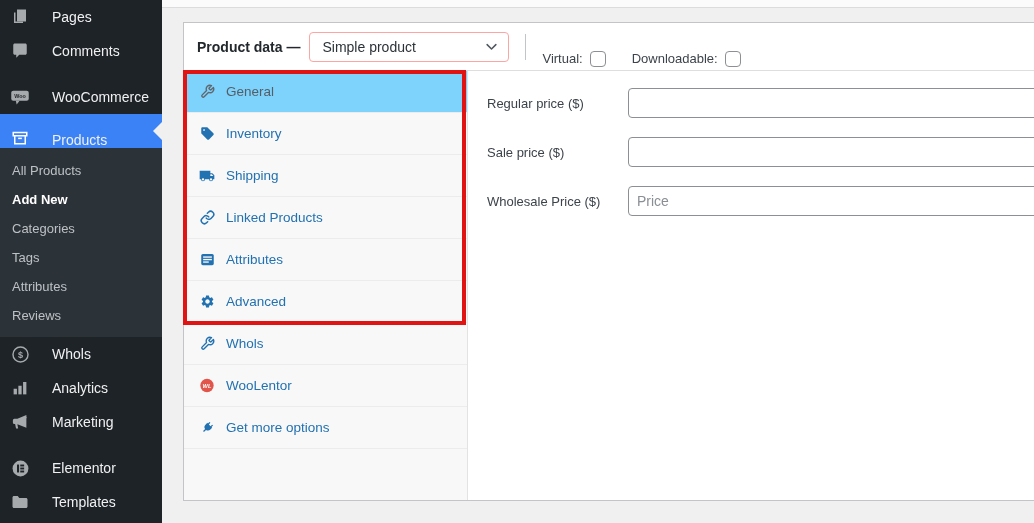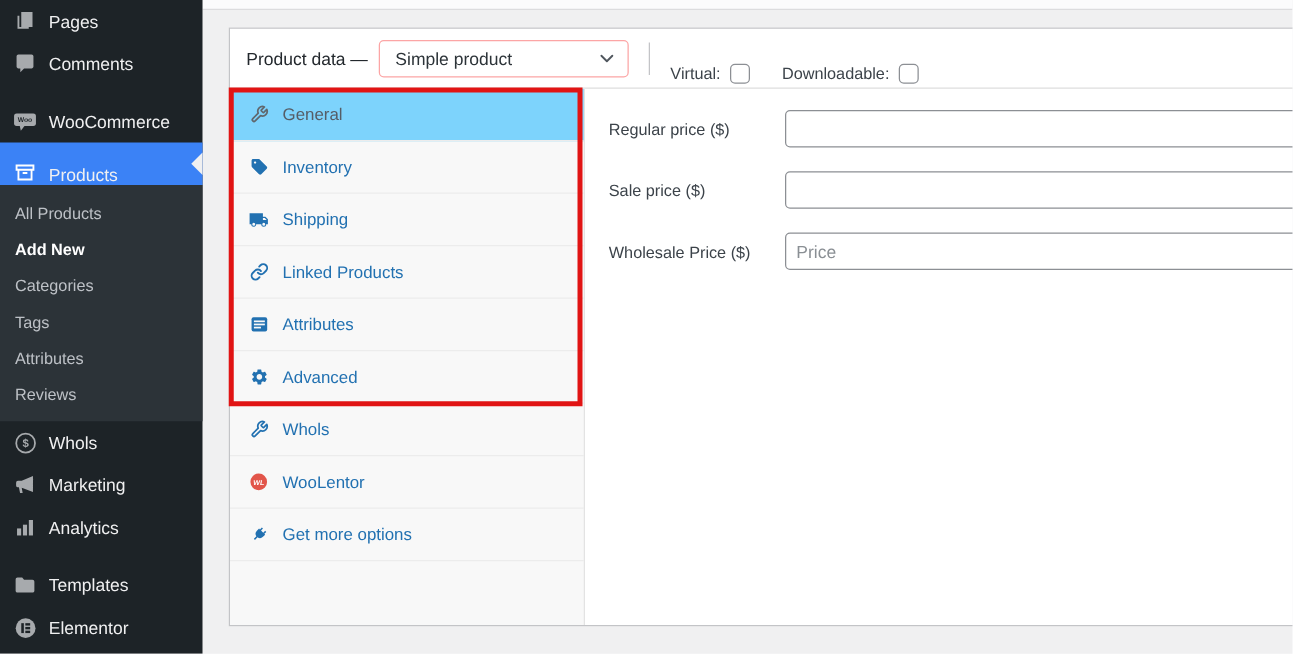--- a/index.html
+++ b/index.html
@@ -3,38 +3,38 @@
 <meta charset="utf-8">
 <style>
   html,body{margin:0;padding:0;}
   body{
     width:1034px;height:523px;position:relative;overflow:hidden;
     background:#f0f0f1;font-family:"Liberation Sans",sans-serif;
     -webkit-font-smoothing:antialiased;
   }
   
   #sidebar{position:absolute;left:0;top:0;width:162px;height:523px;background:#1d2327;z-index:5;}
-  .menu-item{height:34px;display:flex;align-items:center;gap:9px;padding-left:10px;
+  .menu-item{height:34px;display:flex;align-items:center;gap:22px;padding-left:10px;
     font-size:14px;color:#f0f0f1;cursor:pointer;position:relative;}
   .menu-item .mi{width:20px;height:20px;color:#a7aaad;display:flex;align-items:center;justify-content:center;flex:none;}
   .menu-item.active{background:#3b82f6;align-items:flex-end;}
   .menu-item.active .mi{color:#fff;}
   .menu-sep{height:12px;}
   .wp-arrow{position:absolute;right:0;top:50%;margin-top:-9px;width:0;height:0;
     border-top:9px solid transparent;border-bottom:9px solid transparent;border-right:9px solid #f0f0f1;}
   .submenu{background:#2c3338;padding:8px 16px 7px 0;}
   .submenu-item{height:29px;line-height:29px;padding-left:12px;font-size:13px;color:#bdc1c6;cursor:pointer;}
   .submenu-item.current{color:#ffffff;font-weight:bold;}
   
   #top-strip{position:absolute;left:162px;top:0;width:872px;height:7px;background:#fbfbfc;border-bottom:1px solid #dcdcde;}
   #panel{position:absolute;left:183px;top:22px;width:880px;height:479px;background:#fff;
     border:1px solid #c3c4c7;box-sizing:border-box;}
   .panel-header{height:48px;display:flex;align-items:center;padding-left:13px;
     border-bottom:1px solid #dedede;box-sizing:border-box;}
-  .panel-title{font-size:14px;font-weight:normal;color:#23282d;margin-right:9px;white-space:nowrap;}
+  .panel-title{font-size:14px;font-weight:bold;color:#23282d;margin-right:9px;white-space:nowrap;}
   .type-select{width:200px;height:30px;border:1px solid #fca5a5;border-radius:4px;background:#fff;
     display:flex;align-items:center;justify-content:space-between;padding:0 9px 0 12px;
     font-size:14px;color:#2c3338;box-sizing:border-box;cursor:pointer;}
   .v-divider{width:1px;height:26px;background:#c3c4c7;margin:0 16px;}
   .check-group{display:flex;align-items:center;gap:7px;font-size:13px;color:#3c434a;margin-right:26px;margin-top:24px;}
   .checkbox{width:16px;height:16px;border:1px solid #8c8f94;border-radius:4px;background:#fff;
     box-sizing:border-box;cursor:pointer;flex:none;}
   .panel-body{display:flex;height:429px;}
   .tabs{width:284px;background:#f8f8f8;border-right:1px solid #e3e3e3;box-sizing:border-box;flex:none;}
   .tab{height:42px;box-sizing:border-box;border-bottom:1px solid #ececec;display:flex;align-items:center;
@@ -117,60 +117,60 @@
           <circle cx="12" cy="12" r="9.5" fill="none" stroke="currentColor" stroke-width="1.8"></circle>
           <text x="12" y="16.2" text-anchor="middle" font-size="11.5" font-weight="bold" fill="currentColor" font-family="Liberation Sans, sans-serif">$</text>
         </svg>
     </span>
     <span>Whols</span>
   </div>
 
   <div class="menu-item">
     <span class="mi">
       <svg width="18" height="18" viewBox="0 0 24 24" fill="currentColor">
-          <path d="M20.5 2.5L8.5 7.5H4.5a2 2 0 0 0-2 2v3a2 2 0 0 0 2 2h1l1.2 6h2.8l-1-5.5 12 4.5v-17z"></path>
-          <circle cx="19" cy="6" r="1.6"></circle>
-        </svg>
-    </span>
-    <span>Marketing</span>
-  </div>
-
-  <div class="menu-item">
-    <span class="mi">
-      <svg width="18" height="18" viewBox="0 0 24 24" fill="currentColor">
           <rect x="3.5" y="13" width="4.4" height="7.5"></rect>
           <rect x="9.8" y="9" width="4.4" height="11.5"></rect>
           <rect x="16.1" y="4" width="4.4" height="16.5"></rect>
         </svg>
     </span>
     <span>Analytics</span>
   </div>
 
+  <div class="menu-item">
+    <span class="mi">
+      <svg width="18" height="18" viewBox="0 0 24 24" fill="currentColor">
+          <path d="M20.5 2.5L8.5 7.5H4.5a2 2 0 0 0-2 2v3a2 2 0 0 0 2 2h1l1.2 6h2.8l-1-5.5 12 4.5v-17z"></path>
+          <circle cx="19" cy="6" r="1.6"></circle>
+        </svg>
+    </span>
+    <span>Marketing</span>
+  </div>
+
   <div class="menu-sep"></div>
-
-  <div class="menu-item">
-    <span class="mi">
-      <svg width="18" height="18" viewBox="0 0 24 24" fill="currentColor">
-          <path d="M2 6c0-1.1.9-2 2-2h5l2 2.5h9c1.1 0 2 .9 2 2V18c0 1.1-.9 2-2 2H4c-1.1 0-2-.9-2-2V6z"></path>
-        </svg>
-    </span>
-    <span>Templates</span>
-  </div>
 
   <div class="menu-item">
     <span class="mi">
       <svg width="19" height="19" viewBox="0 0 24 24">
           <circle cx="12" cy="12" r="10" fill="currentColor"></circle>
           <rect x="7.6" y="7" width="2.6" height="10" fill="#1d2327"></rect>
           <rect x="11.7" y="7" width="4.9" height="2.4" fill="#1d2327"></rect>
           <rect x="11.7" y="10.8" width="4.9" height="2.4" fill="#1d2327"></rect>
           <rect x="11.7" y="14.6" width="4.9" height="2.4" fill="#1d2327"></rect>
         </svg>
     </span>
     <span>Elementor</span>
+  </div>
+
+  <div class="menu-item">
+    <span class="mi">
+      <svg width="18" height="18" viewBox="0 0 24 24" fill="currentColor">
+          <path d="M2 6c0-1.1.9-2 2-2h5l2 2.5h9c1.1 0 2 .9 2 2V18c0 1.1-.9 2-2 2H4c-1.1 0-2-.9-2-2V6z"></path>
+        </svg>
+    </span>
+    <span>Templates</span>
   </div>
 
 </div>
 
 <div id="top-strip"></div>
 
 <div id="panel">
 
   <div class="panel-header">
     <span class="panel-title">Product data —</span>

